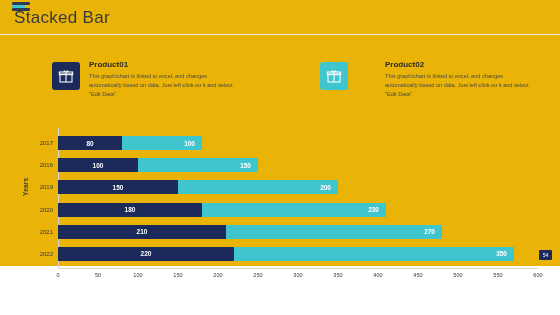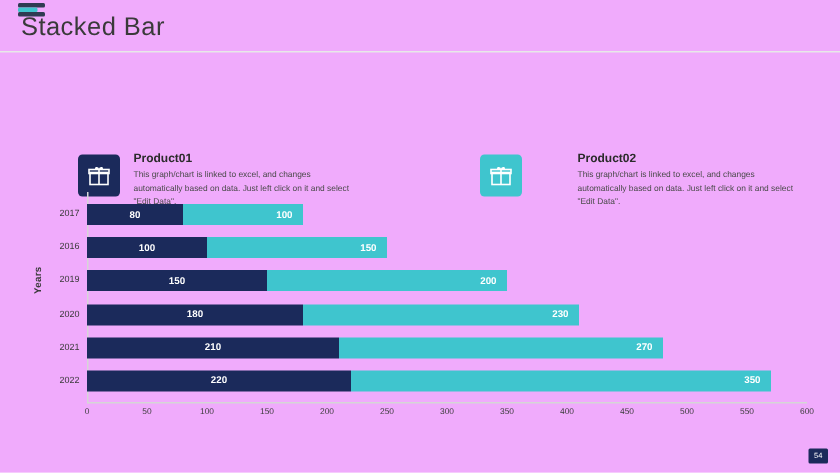--- a/index.html
+++ b/index.html
@@ -11,22 +11,22 @@
     width: 560px;
     height: 315px;
     position: relative;
     font-family: "Liberation Sans", sans-serif;
     overflow: hidden;
   }
   .slide {
     position: absolute;
     left: 0; top: 0;
     width: 560px;
-    height: 315px;
-    background: #f0abfc;
+    height: 266px;
+    background: #eab308;
   }
   
   .logo-mark {
     position: absolute;
     left: 12px;
     top: 2px;
     width: 18px;
     height: 9px;
     display: flex;
     flex-direction: column;
@@ -56,21 +56,20 @@
     width: 560px;
     height: 1px;
     background: #e8e8e8;
   }
 
   
   .info {
     position: absolute;
     display: flex;
     align-items: flex-start;
-    margin-top: 41px;
   }
   .info-icon {
     width: 28px;
     height: 28px;
     border-radius: 3px;
     background: #1b2a5b;
     display: flex;
     align-items: center;
     justify-content: center;
     flex: none;

